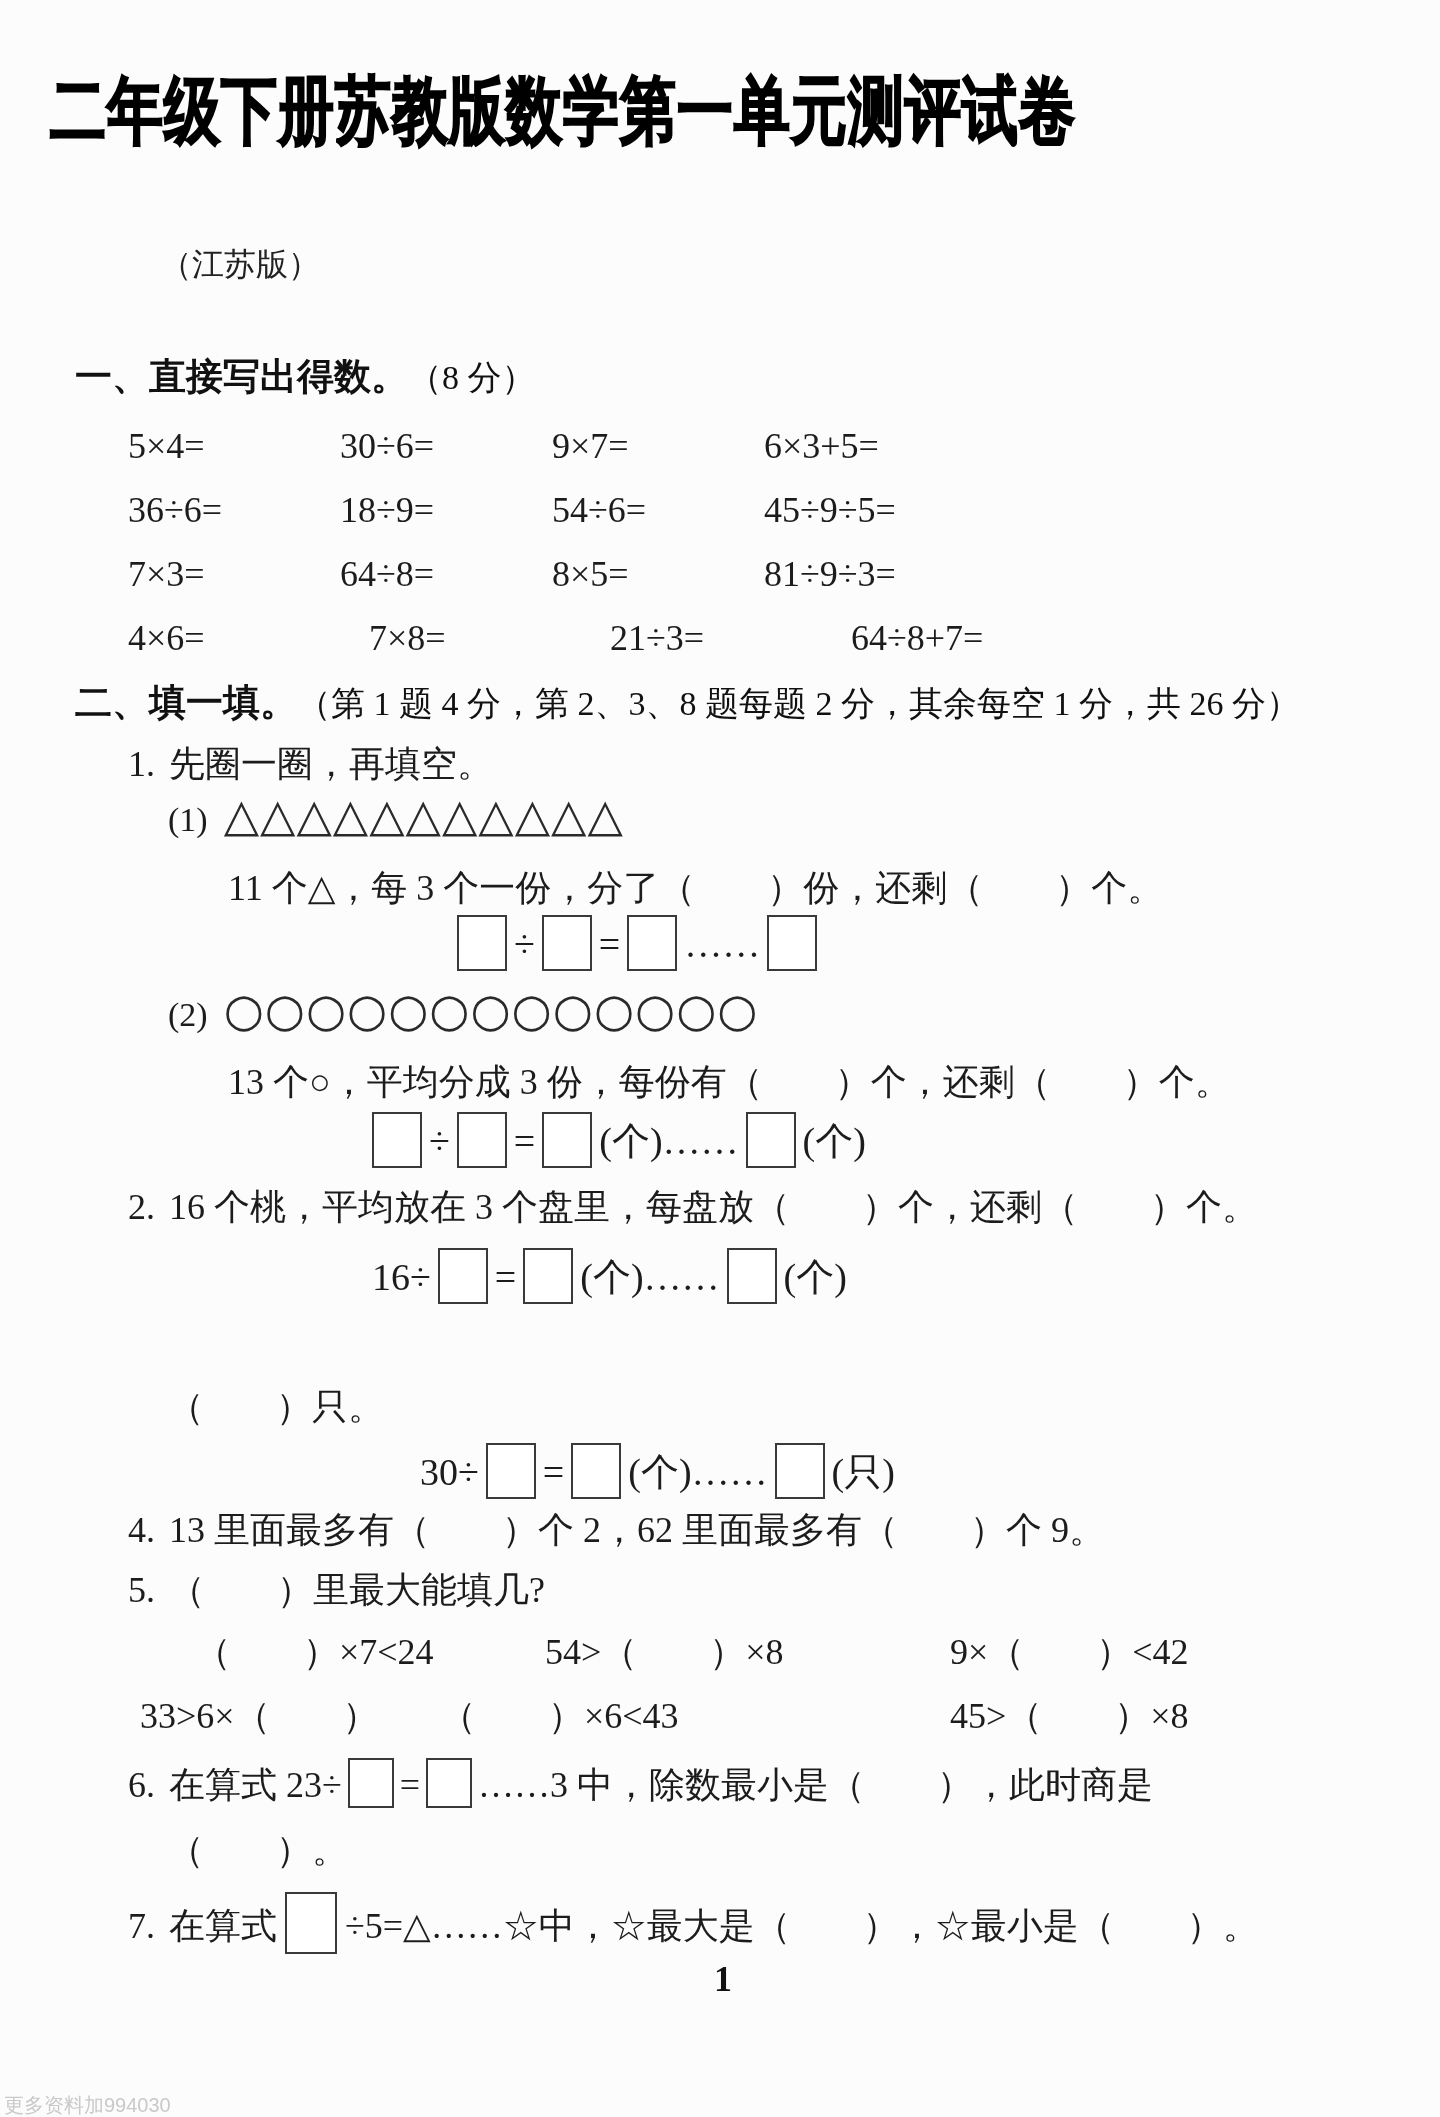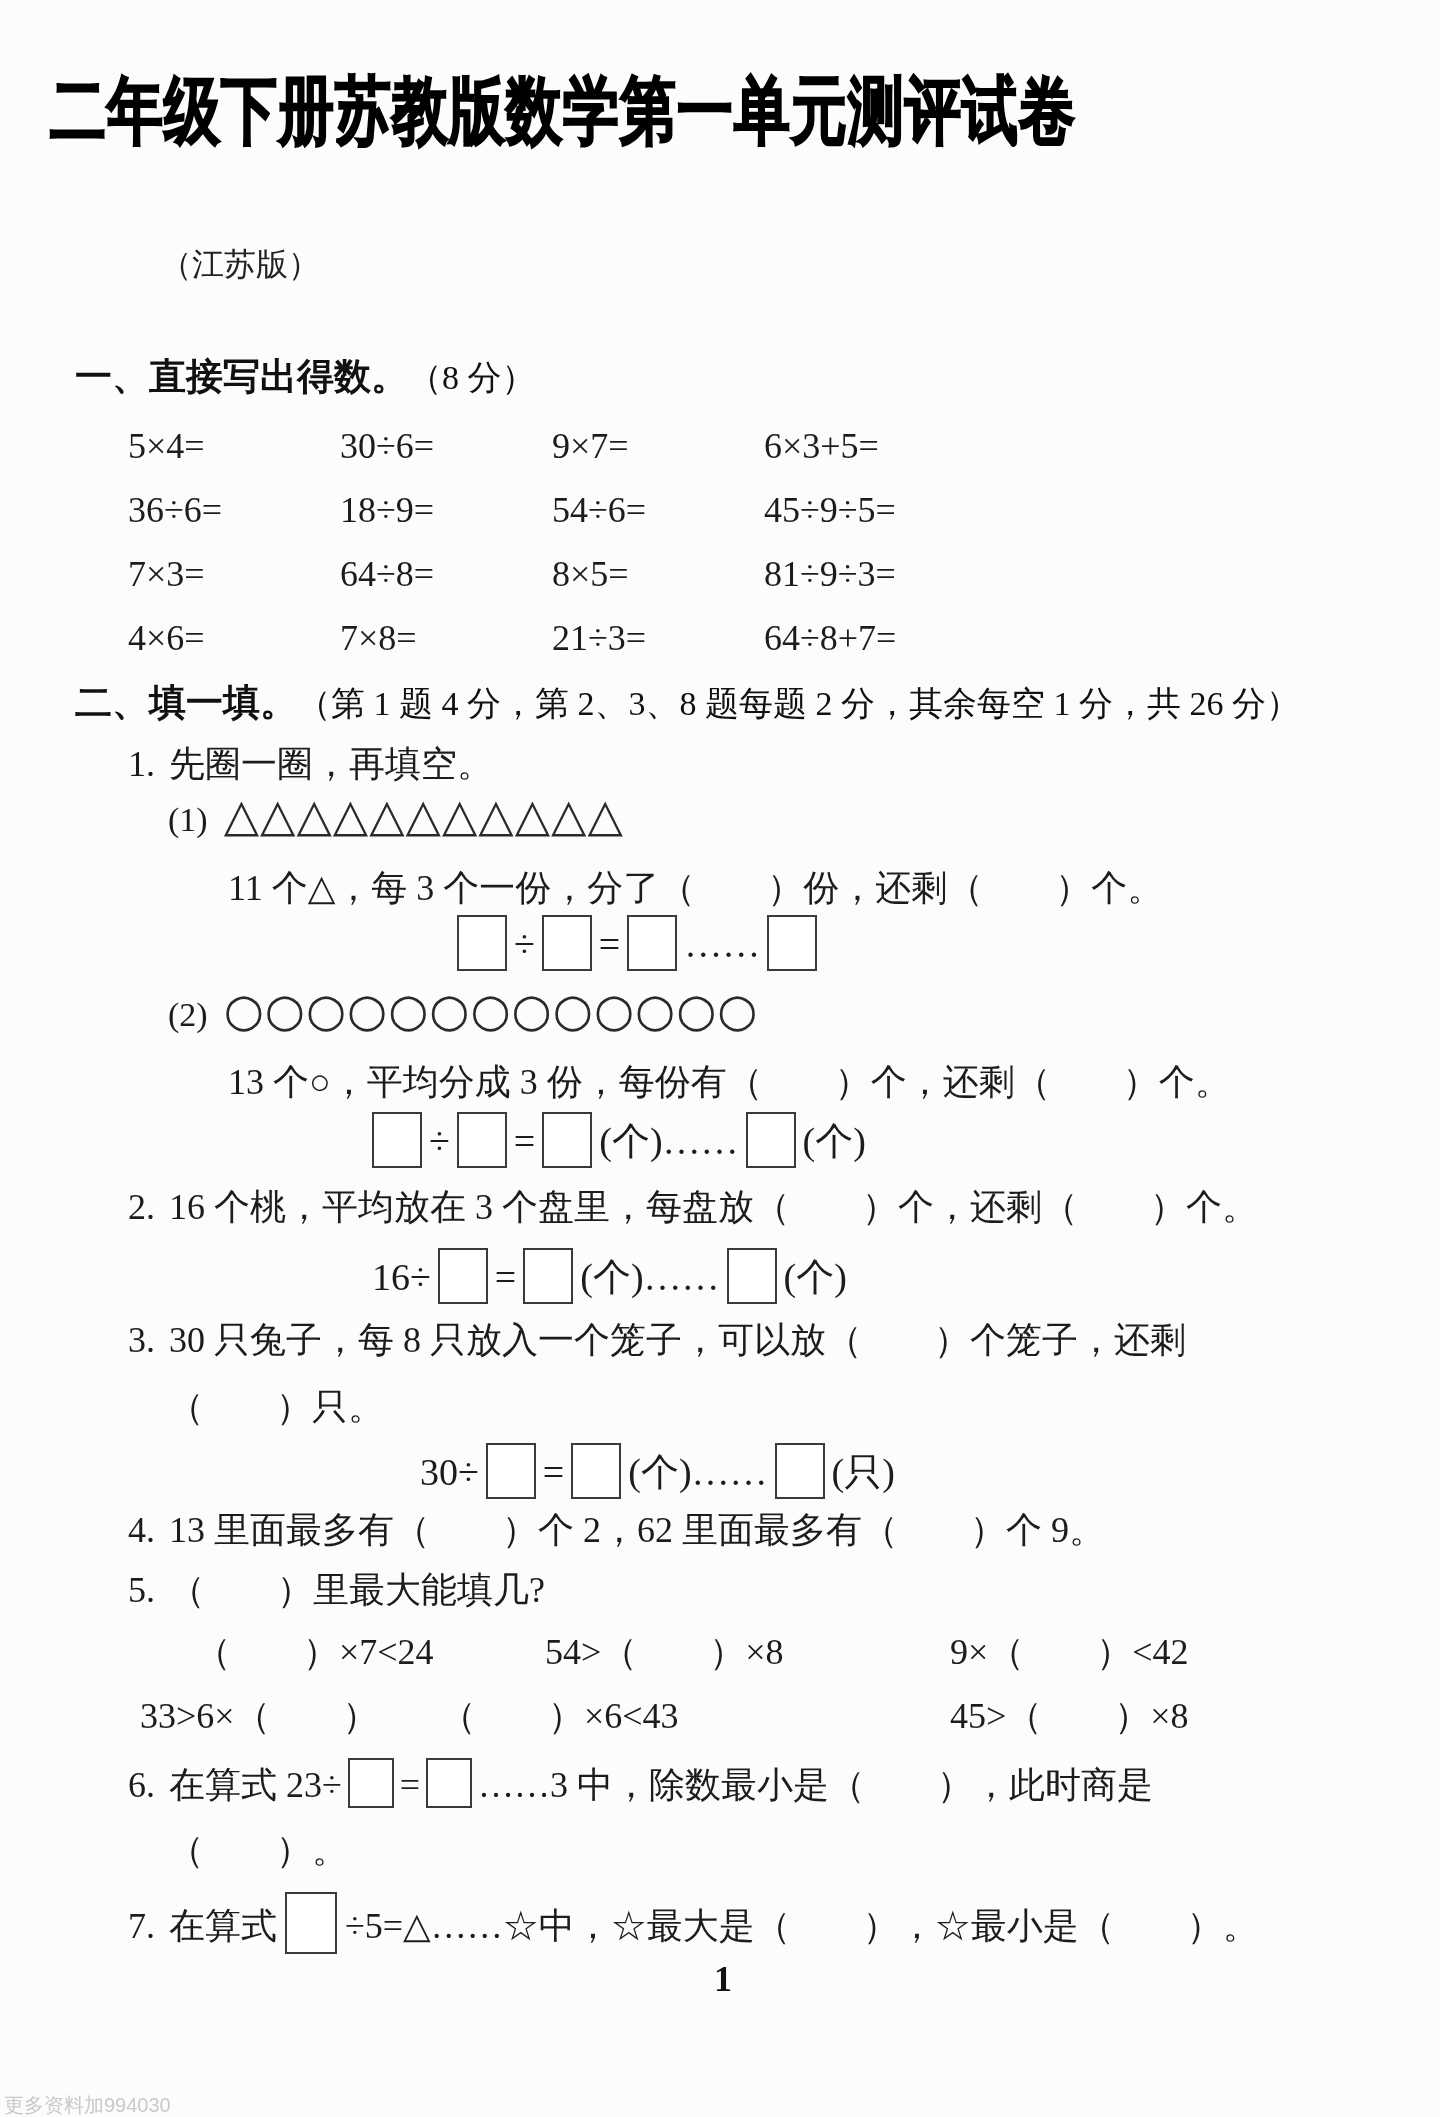--- a/index.html
+++ b/index.html
@@ -61,21 +61,21 @@
     <span>18÷9=</span>
     <span>54÷6=</span>
     <span>45÷9÷5=</span>
   </div>
   <div class="abs grid-row" style="left:128px;top:553px;width:1000px;">
     <span>7×3=</span>
     <span>64÷8=</span>
     <span>8×5=</span>
     <span>81÷9÷3=</span>
   </div>
-  <div class="abs grid-row" style="left:128px;top:617px;width:1000px;">
+  <div class="abs grid-row" style="left:128px;top:617px;width:1000px;gap:29px;">
     <span>4×6=</span>
     <span>7×8=</span>
     <span>21÷3=</span>
     <span>64÷8+7=</span>
   </div>
 
   <div class="abs" style="left:75px;top:678px;">
     <span class="sec-bold">二、填一填。</span><span class="sec-rest">（第 1 题 4 分，第 2、3、8 题每题 2 分，其余每空 1 分，共 26 分）</span>
   </div>
 
@@ -99,23 +99,20 @@
     <span class="bx"></span><span>÷</span><span class="bx"></span><span>=</span><span class="bx"></span><span>(个)</span><span>……</span><span class="bx"></span><span>(个)</span>
   </div>
 
   <div class="abs body36" style="left:128px;top:1185px;">
     <span class="qnum">2.</span><span>16 个桃，平均放在 3 个盘里，每盘放（　　）个，还剩（　　）个。</span>
   </div>
   <div class="abs formula" style="left:372px;top:1248px;">
     <span>16÷</span><span class="bx"></span><span>=</span><span class="bx"></span><span>(个)</span><span>……</span><span class="bx"></span><span>(个)</span>
   </div>
 
-  <div class="abs body36" style="left:128px;top:1318px;">
-    <span class="qnum">3.</span><span>30 只兔子，每 8 只放入一个笼子，可以放（　　）个笼子，还剩</span>
-  </div>
   <div class="abs body36" style="left:168px;top:1385px;">（　　）只。</div>
   <div class="abs formula" style="left:420px;top:1443px;">
     <span>30÷</span><span class="bx"></span><span>=</span><span class="bx"></span><span>(个)</span><span>……</span><span class="bx"></span><span>(只)</span>
   </div>
 
   <div class="abs body36" style="left:128px;top:1508px;">
     <span class="qnum">4.</span><span>13 里面最多有（　　）个 2，62 里面最多有（　　）个 9。</span>
   </div>
 
   <div class="abs body36" style="left:128px;top:1568px;">

